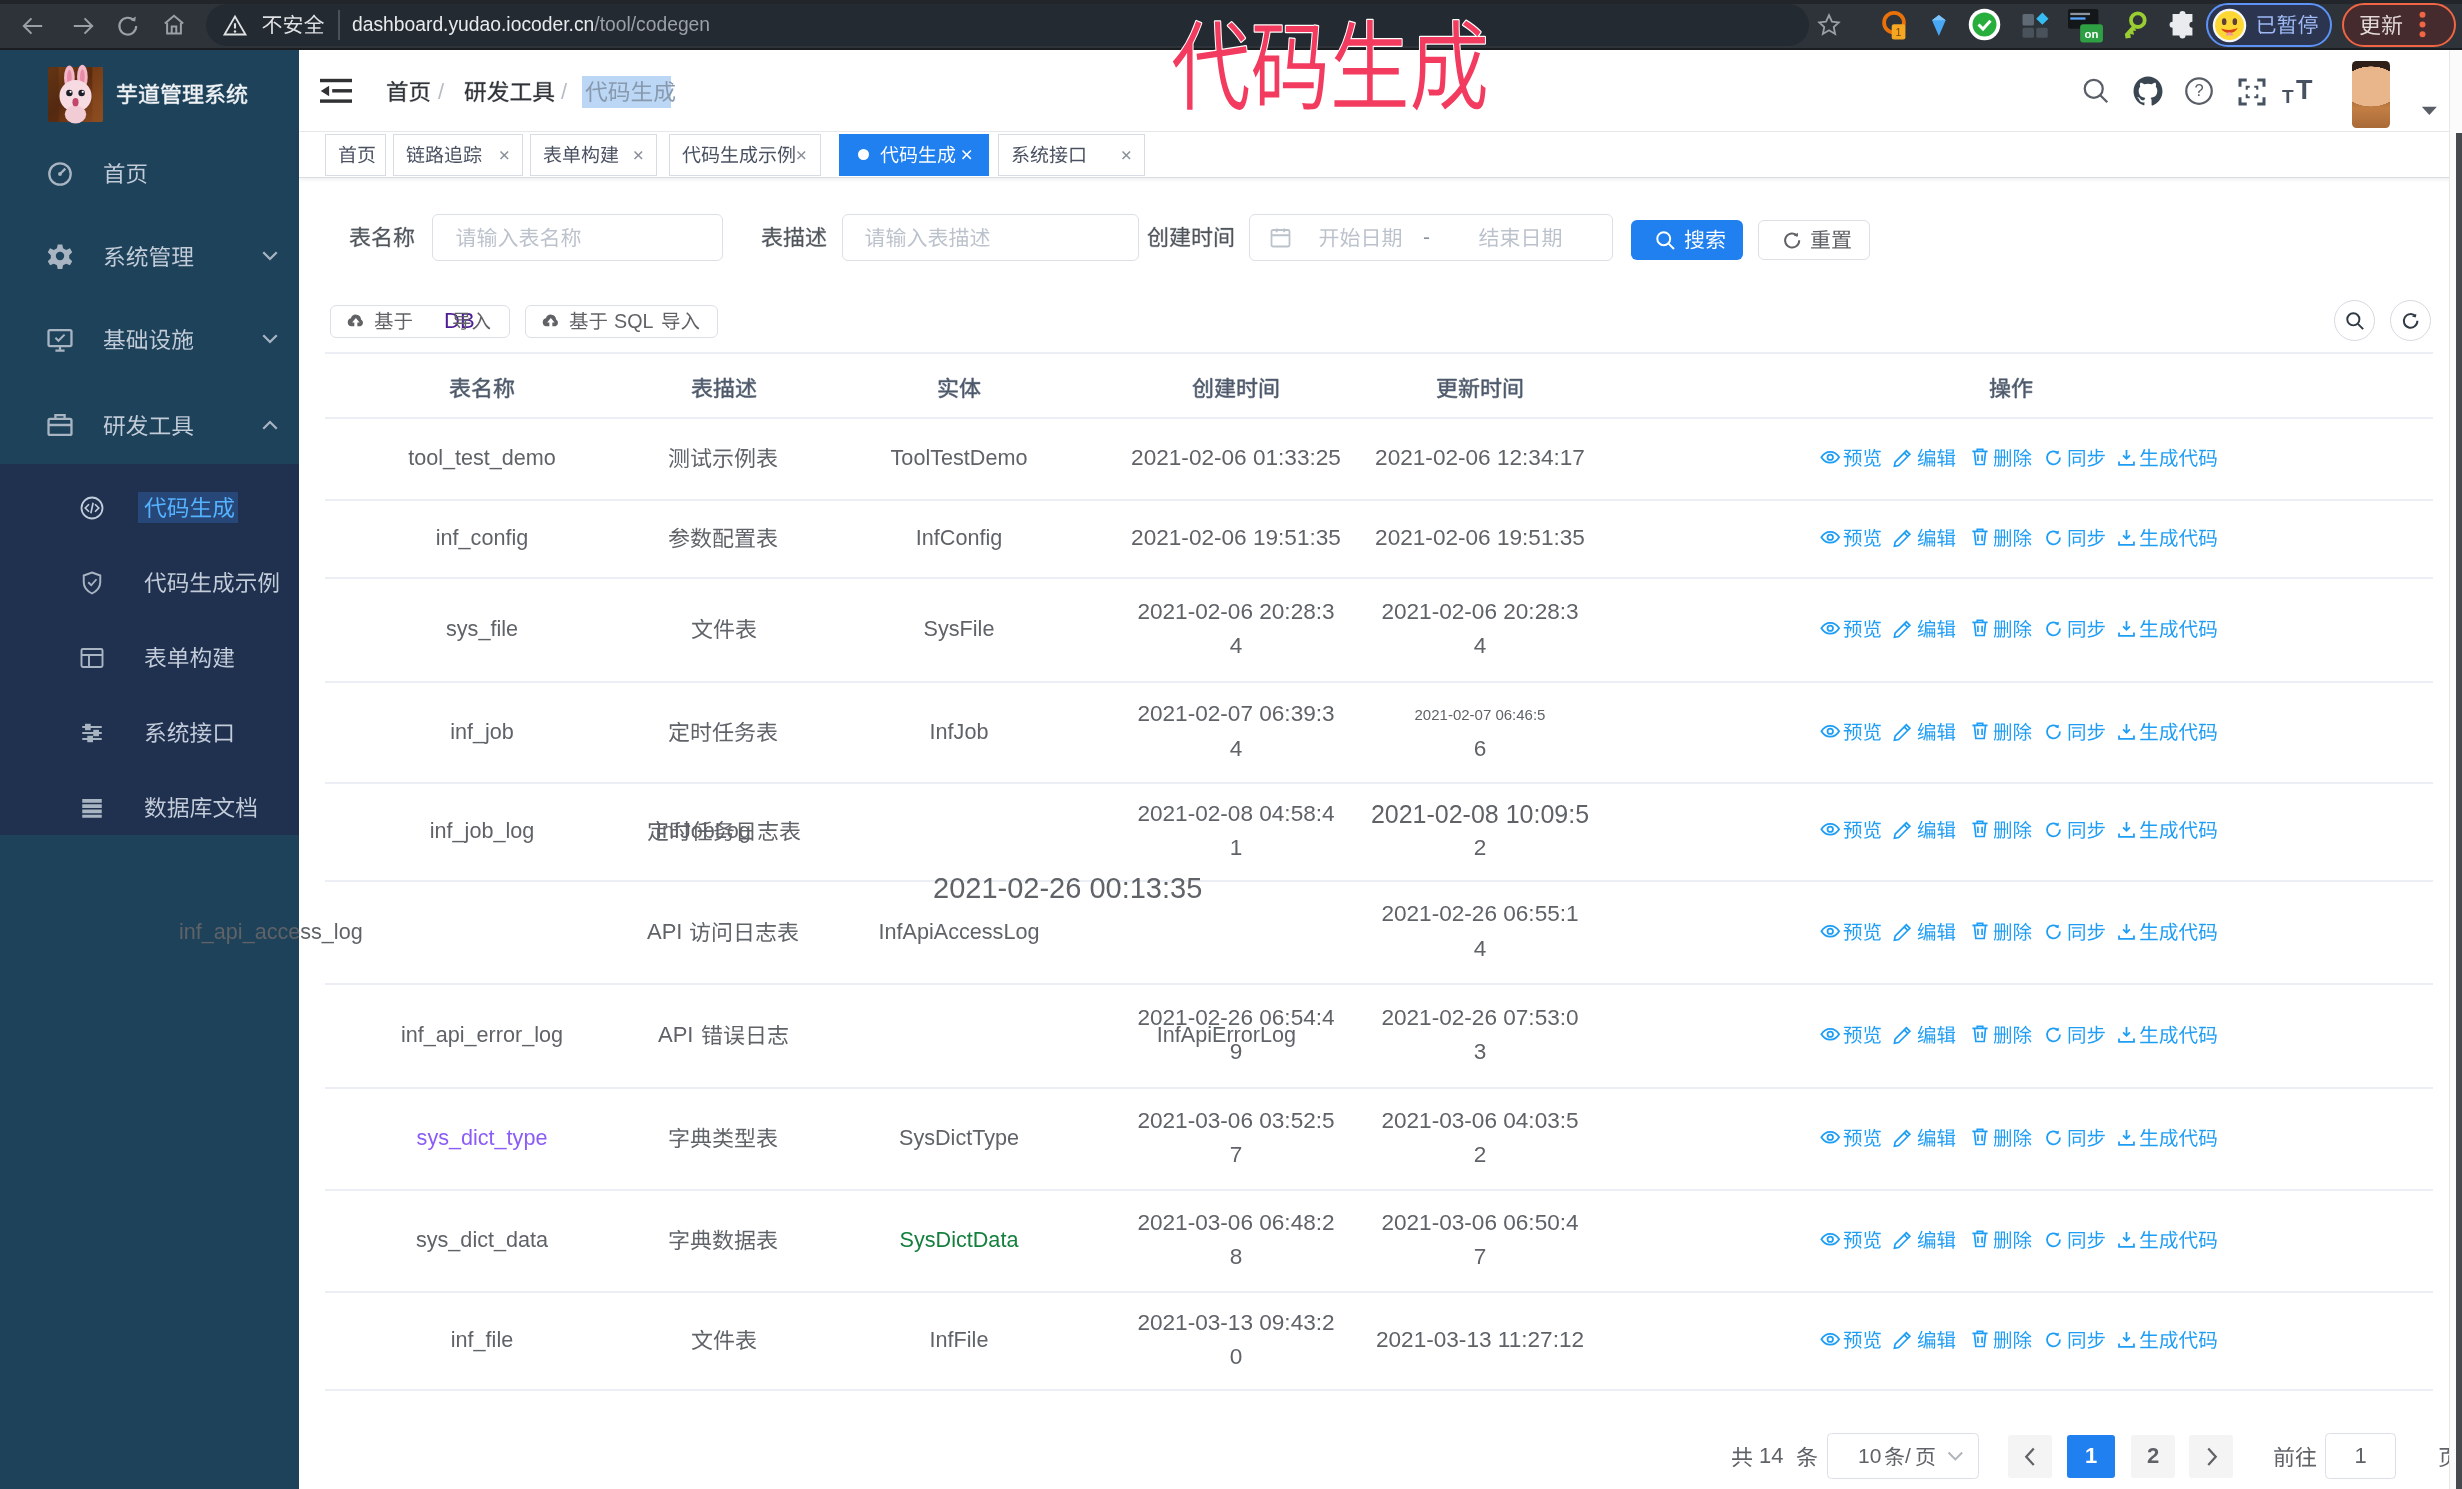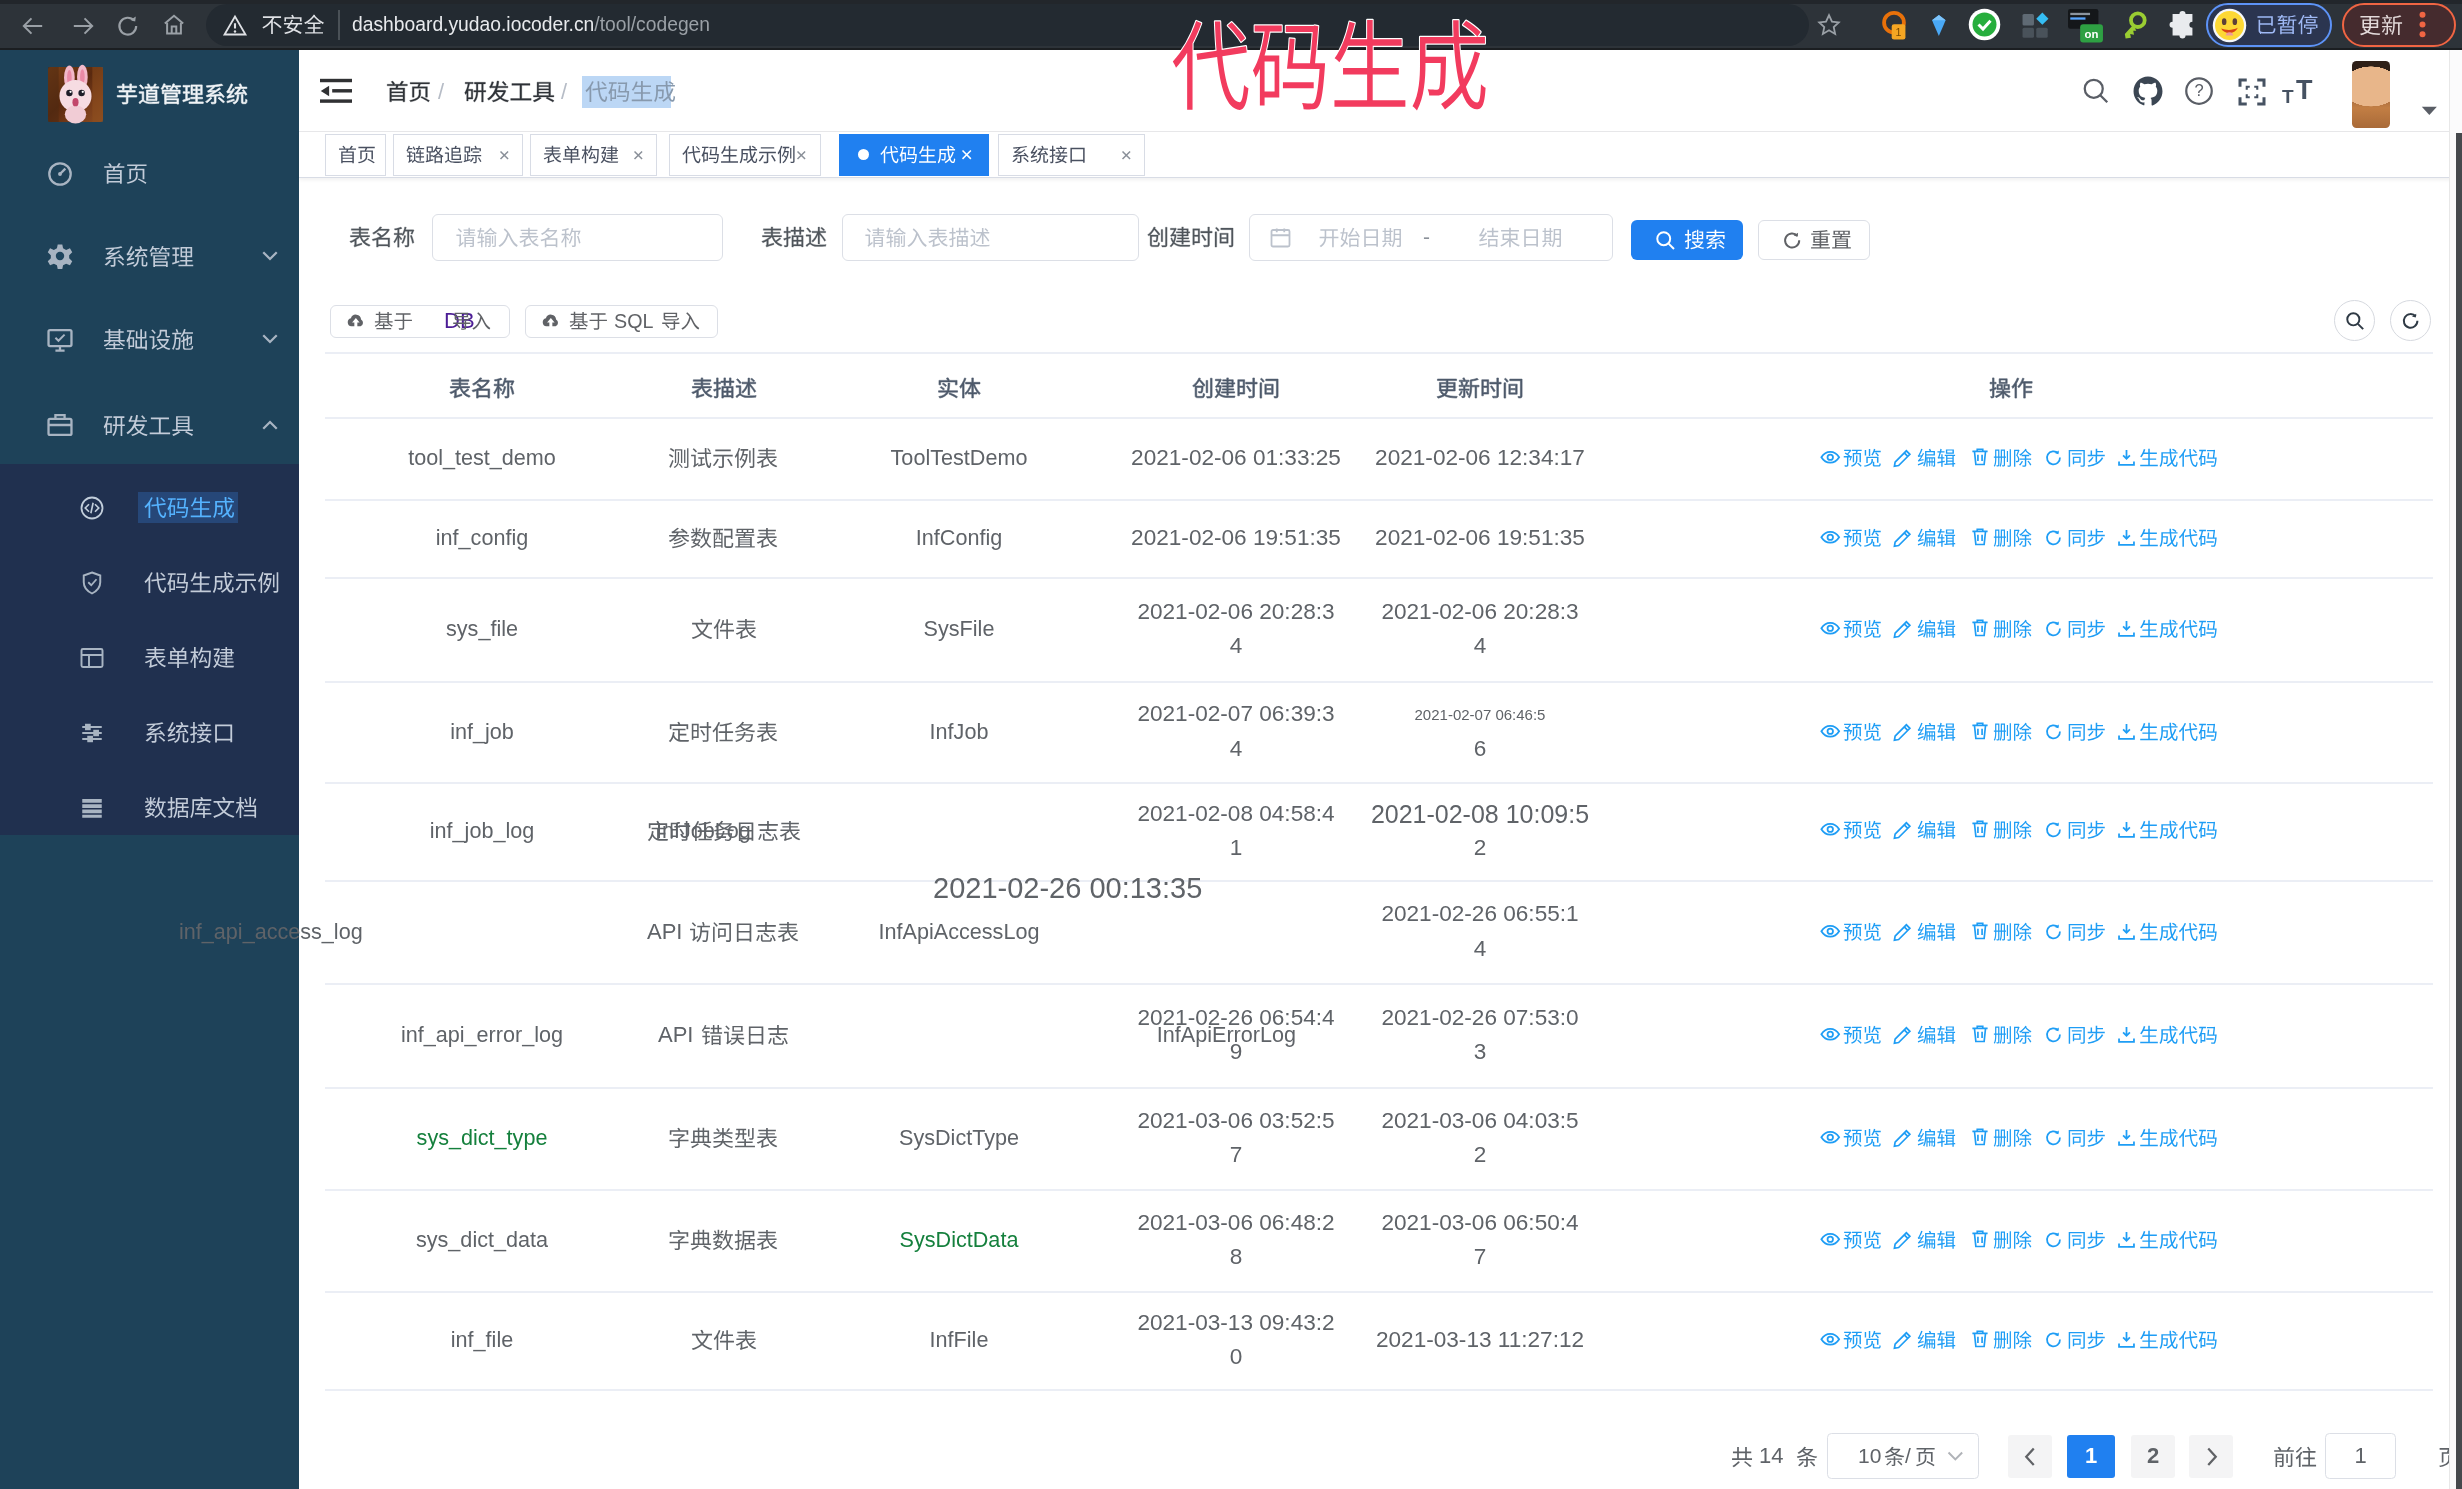--- a/index.html
+++ b/index.html
@@ -768,21 +768,21 @@
       <use href="#g8BEF" x="1000"></use>
       <use href="#g65E5" x="2000"></use>
       <use href="#g5FD7" x="3000"></use>
     </g>
   </svg>
 <div class="a" style="left:690px;top:1035px;width:606px;transform:translateY(-50%);text-align:right;font-size:21.6px;color:#5f6368">InfApiErrorLog</div>
 <div class="a" style="left:933px;top:1018px;width:606px;transform:translateY(-50%);text-align:center;font-size:22.6px;color:#5f6368">2021-02-26 06:54:4</div>
 <div class="a" style="left:933px;top:1052px;width:606px;transform:translateY(-50%);text-align:center;font-size:22.6px;color:#5f6368">9</div>
 <div class="a" style="left:1177px;top:1018px;width:606px;transform:translateY(-50%);text-align:center;font-size:22.6px;color:#5f6368">2021-02-26 07:53:0</div>
 <div class="a" style="left:1177px;top:1052px;width:606px;transform:translateY(-50%);text-align:center;font-size:22.6px;color:#5f6368">3</div>
-<div class="a" style="left:179px;top:1138px;width:606px;transform:translateY(-50%);text-align:center;font-size:21.6px;color:#15803d">sys_dict_type</div>
+<div class="a" style="left:179px;top:1138px;width:606px;transform:translateY(-50%);text-align:center;font-size:21.6px;color:#8b5cf6">sys_dict_type</div>
 <svg class="cj " style="left:668px;top:1127px;width:110px;height:22px" viewBox="0 0 5000 1000">
     <g fill="#5f6368">
       <use href="#g5B57" x="0"></use>
       <use href="#g5178" x="1000"></use>
       <use href="#g7C7B" x="2000"></use>
       <use href="#g578B" x="3000"></use>
       <use href="#g8868" x="4000"></use>
     </g>
   </svg>
 <div class="a" style="left:656px;top:1138px;width:606px;transform:translateY(-50%);text-align:center;font-size:21.6px;color:#5f6368">SysDictType</div>

